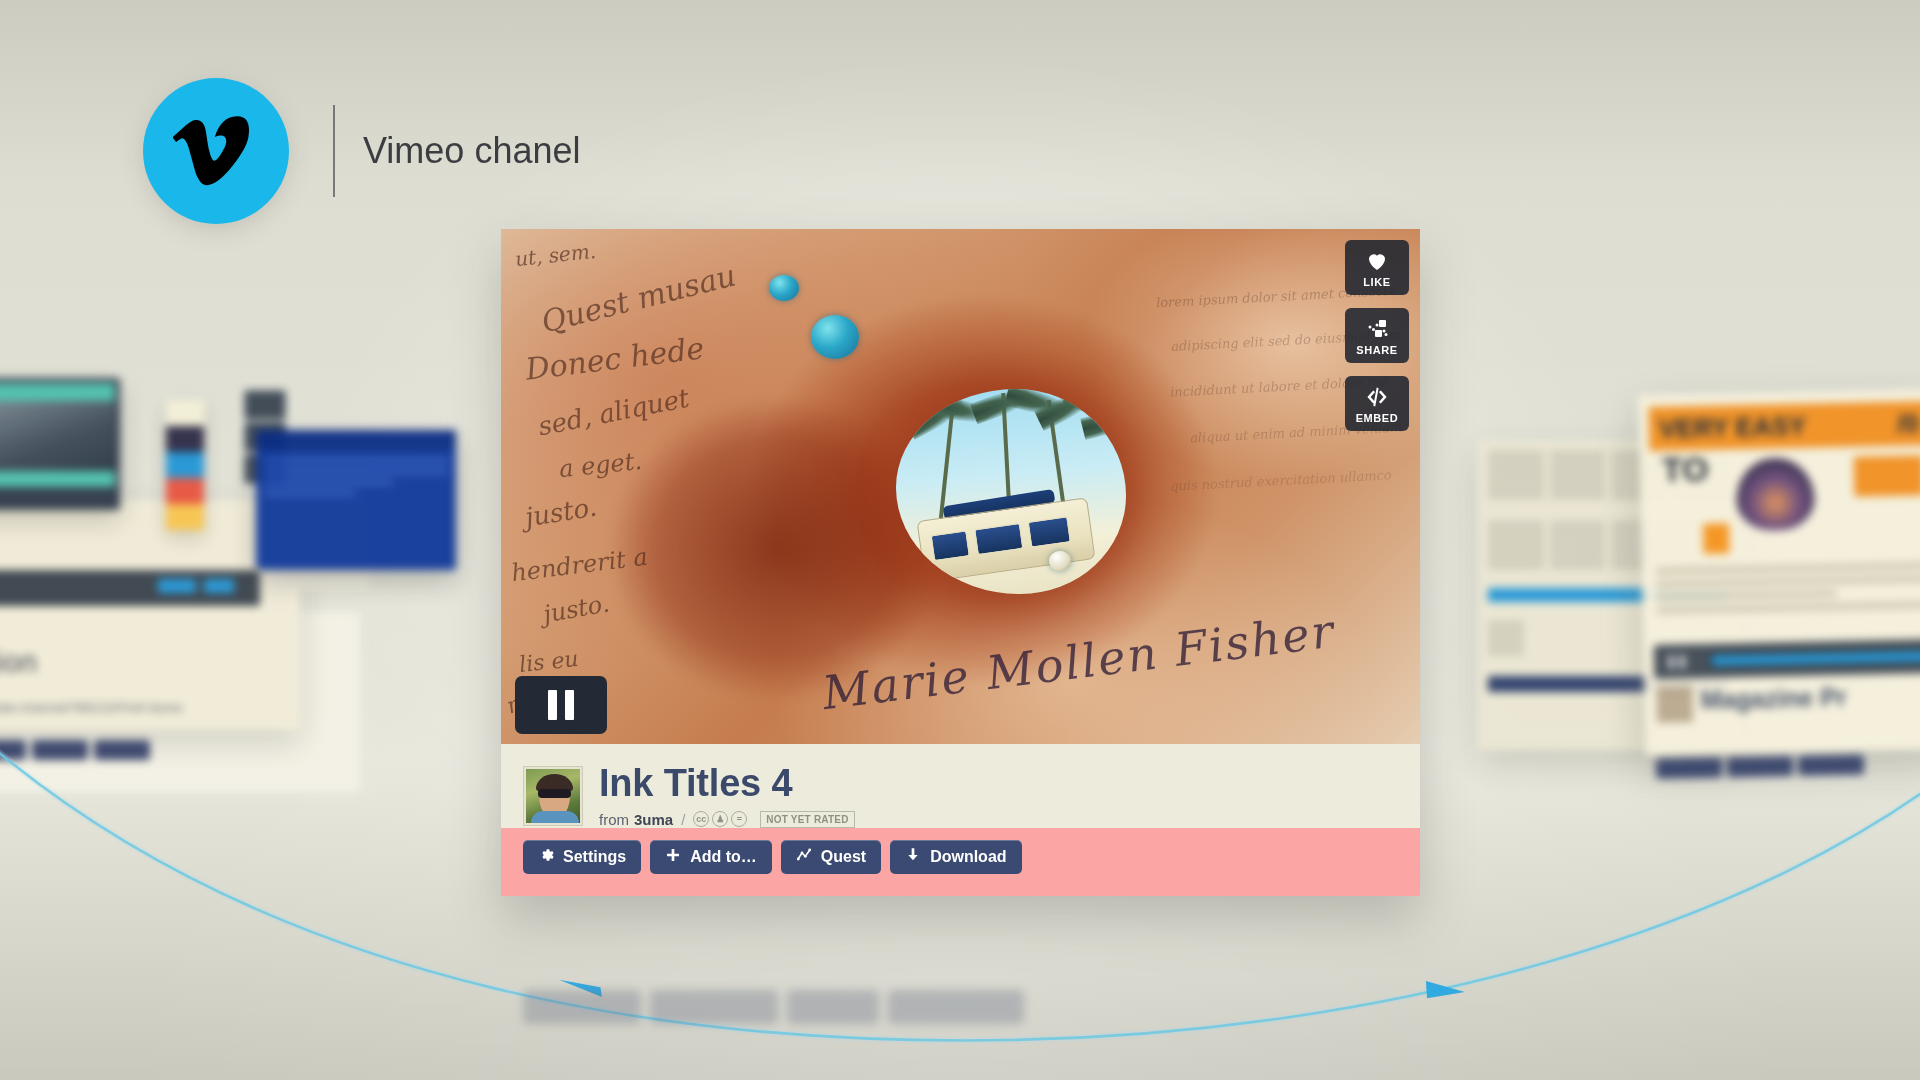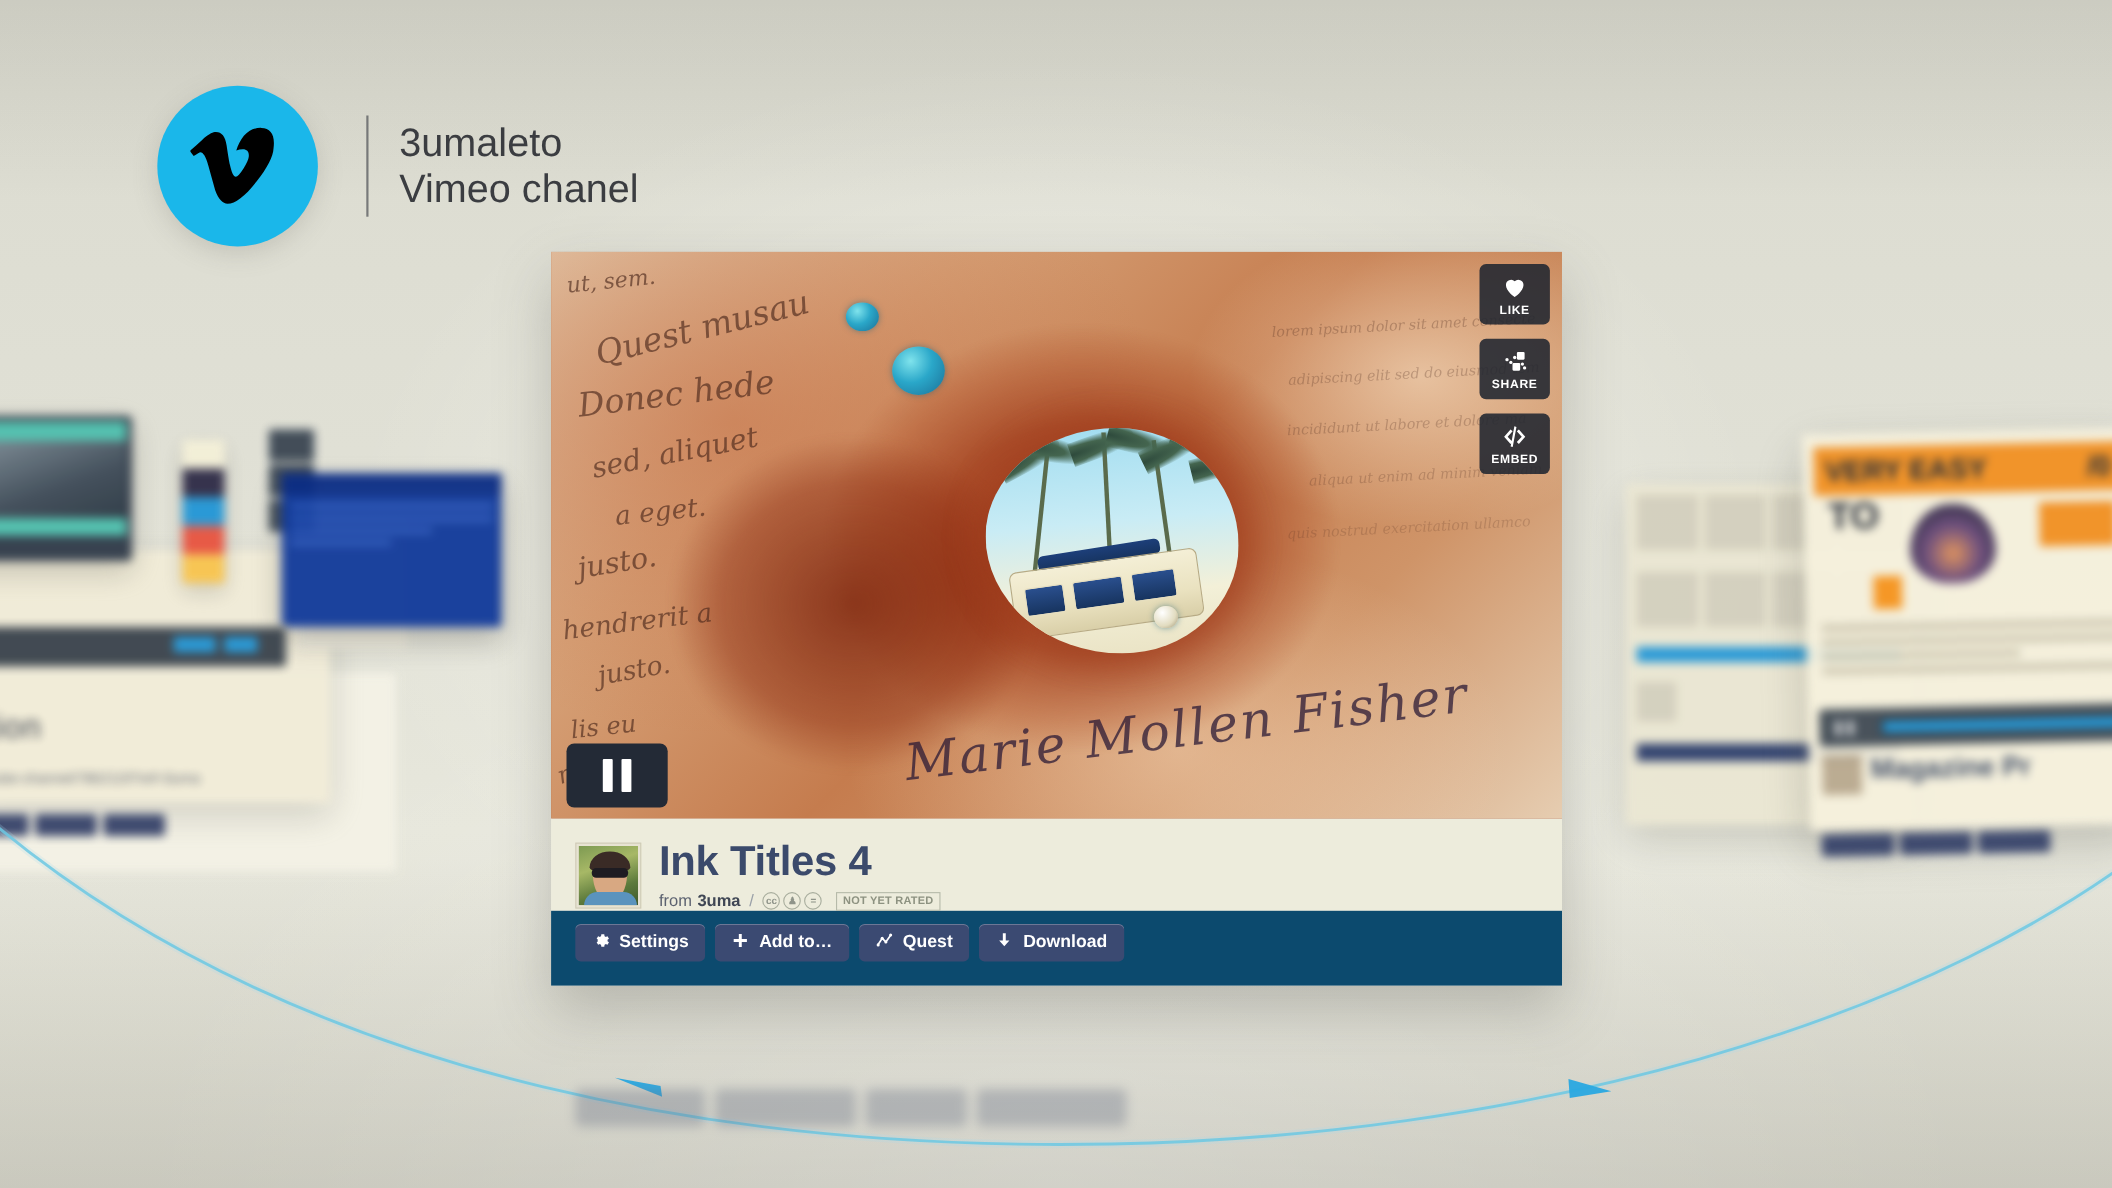--- a/index.html
+++ b/index.html
@@ -370,21 +370,21 @@
     font-size: 10px; font-weight:bold; padding: 2px 5px; letter-spacing: .2px;
   }
   #buy-line {
     margin-top: 17px; padding-bottom: 16px;
     font-size: 18px; color:#6b7078;
   }
   #buy-line .url { color:#303744; font-weight:bold; }
 
   
   #button-row {
-    width: 919px; background:#0c4a6e; padding: 12px 22px 22px 22px;
+    width: 919px; background:#fca5a5; padding: 12px 22px 22px 22px;
     display:flex; gap: 9px;
   }
   .pill {
     background: #3b4a72; color:#fff; border-radius: 5px;
     height: 34px; padding: 0 15px;
     display:flex; align-items:center; gap: 9px;
     font-size: 16px; font-weight: bold; cursor:pointer;
     box-shadow: 0 1px 0 rgba(255,255,255,.25) inset;
   }
   .pill svg { width: 16px; height: 16px; fill:#fff; }
@@ -504,21 +504,20 @@
   </svg>
 
   <div id="header">
     <div id="vimeo-logo">
       <svg viewBox="0 0 100 100" aria-hidden="true">
         <path d="M88 31c-.4 8.6-6.4 20.4-18 35.4C57.9 82 47.7 89.8 39.4 89.8c-5.2 0-9.5-4.7-13.1-14.2-2.4-8.7-4.8-17.4-7.2-26.1-2.6-9.5-5.5-14.2-8.5-14.2-.7 0-3 1.4-7 4.1l-4.2-5.4c4.4-3.9 8.8-7.8 13.1-11.7C18.4 17 22.9 14.3 25.8 14c6.9-.7 11.1 4 12.6 14.1 1.6 10.9 2.8 17.7 3.4 20.3 1.9 8.6 4 12.9 6.3 12.9 1.8 0 4.4-2.8 8-8.4 3.5-5.6 5.4-9.9 5.7-12.8.5-5.3-1.6-8-6.3-8-2.2 0-4.5.5-6.9 1.5C53.2 19.3 61.6 9.2 75.1 9.6 85.1 9.9 89.8 16.9 88 31z"></path>
       </svg>
     </div>
     <div id="header-divider"></div>
     <div id="header-text">
-      <div class="l1">3umaleto</div>
       <div class="l2">Vimeo chanel</div>
     </div>
   </div>
 
   <div id="player-wrap">
 
     <div id="video-area">
       <div class="parchment"></div>
       <div class="ink-splat"></div>
       <div class="ink-splat2"></div>

